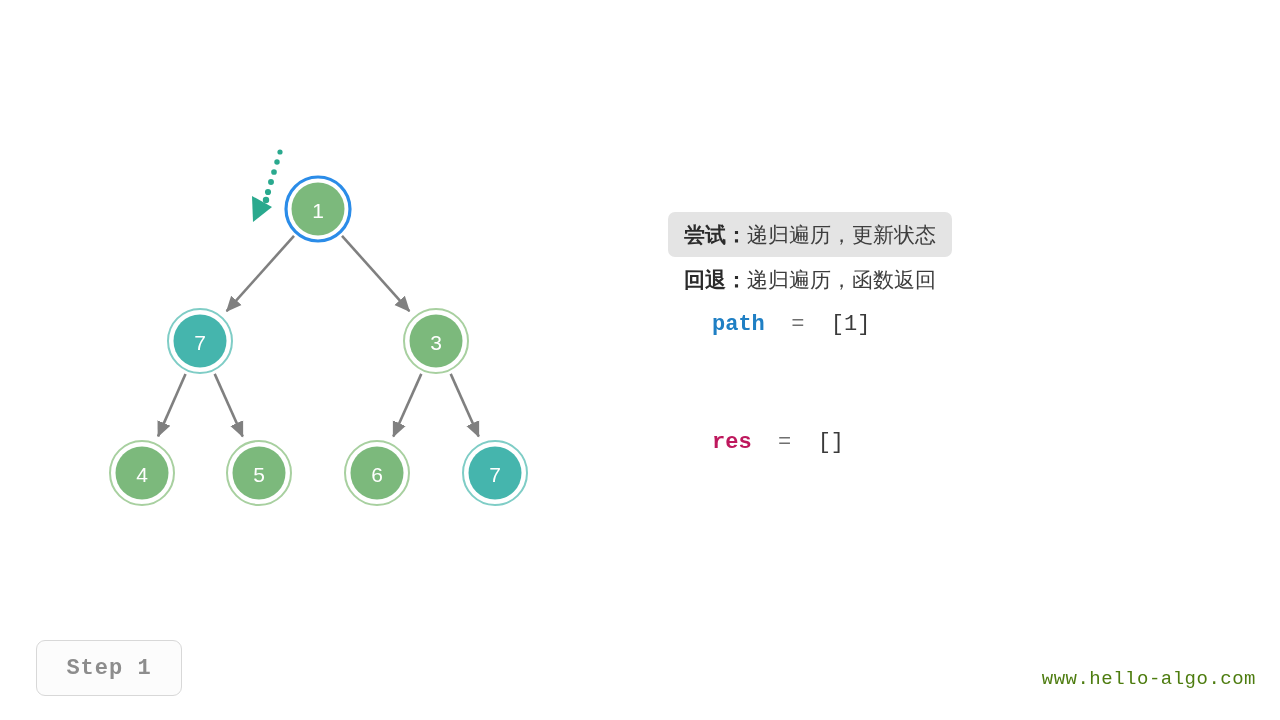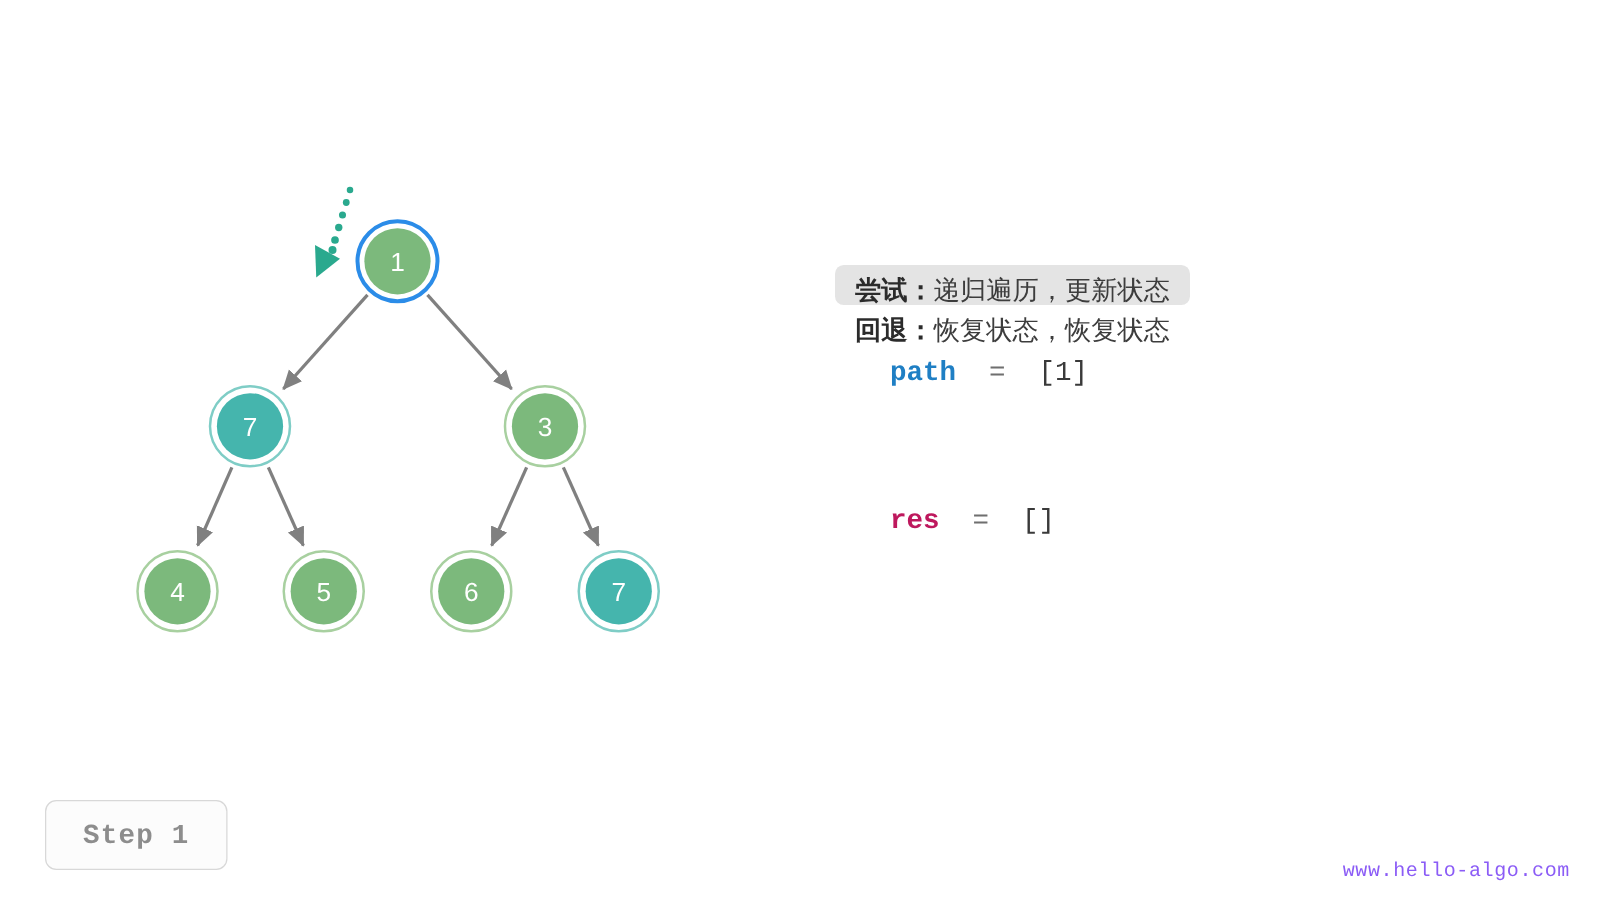--- a/index.html
+++ b/index.html
@@ -34,25 +34,25 @@
   }
 
   
   #info-panel {
     position: absolute;
     left: 684px;
     top: 212px;
     width: 520px;
   }
   .info-line {
-    font-family: Liberation Mono, monospace;
+    font-family: Liberation Sans, sans-serif;
     font-size: 21px;
     color: #3a3a3a;
     line-height: 45px;
-    height: 32px;
+    height: 45px;
     white-space: nowrap;
   }
   .info-line.highlight {
     background: #e4e4e4;
     border-radius: 7px;
     display: inline-block;
     padding: 0 16px;
     margin-left: -16px;
   }
   .info-key {
@@ -109,24 +109,24 @@
     font-size: 22px;
     font-weight: bold;
     color: #8d8d8d;
     letter-spacing: 1px;
   }
 
   
   #watermark {
     position: absolute;
     right: 24px;
-    bottom: 14px;
+    bottom: 30px;
     font-family: "Liberation Mono", monospace;
-    font-size: 16px;
-    color: #8b5cf6;
+    font-size: 19px;
+    color: #4d7c0f;
     letter-spacing: 0.5px;
   }
 </style>
 </head>
 <body>
 
 <div id="stage">
 
   <svg id="tree-svg" viewBox="0 0 620 560" xmlns="http://www.w3.org/2000/svg">
     <defs>
@@ -187,21 +187,21 @@
           <circle cx="495" cy="473" r="26.5" fill="#45b5ad"></circle>
           <text x="495" y="474" class="node-label">7</text>
         </g>
       </g>
   </svg>
 
   <div id="info-panel">
     <div id="info-lines">
         <div><div class="info-line highlight"><span class="info-key">尝试：</span><span class="info-val">递归遍历，更新状态</span></div></div>
         <div>
-          <div class="info-line"><span class="info-key">回退：</span><span class="info-val">恢复状态，恢复状态</span></div>
+          <div class="info-line"><span class="info-key">回退：</span><span class="info-val">递归遍历，函数返回</span></div>
         </div>
       </div>
     <div id="code-lines">
         <div class="code-line"><span class="code-var-path">path</span><span class="code-eq">  =  </span><span class="code-value">[1]</span></div>
         <div class="code-line spacer"></div>
         <div class="code-line"><span class="code-var-res">res</span><span class="code-eq">  =  </span><span class="code-value">[]</span></div>
       </div>
   </div>
 
   <div id="step-badge">

